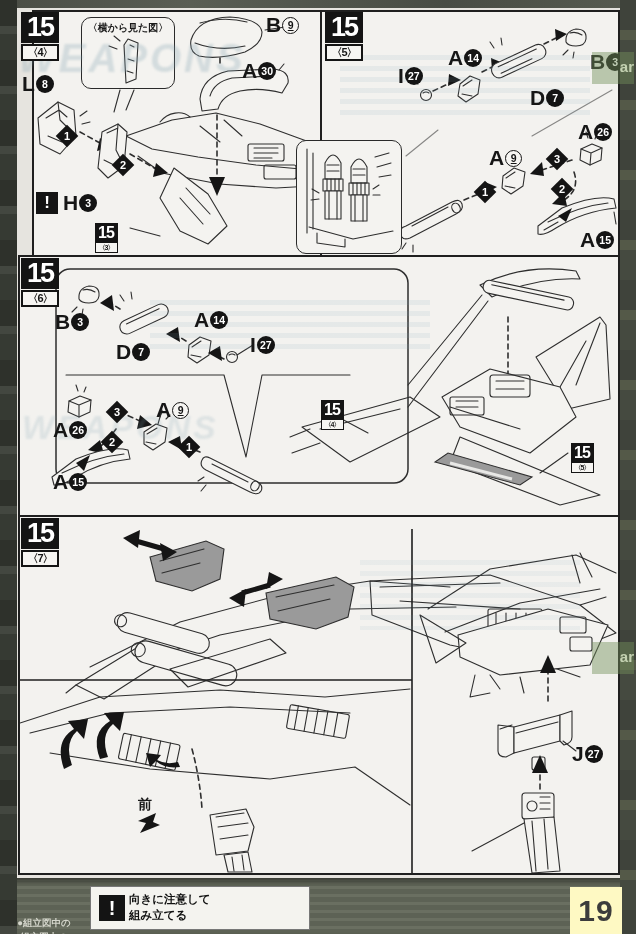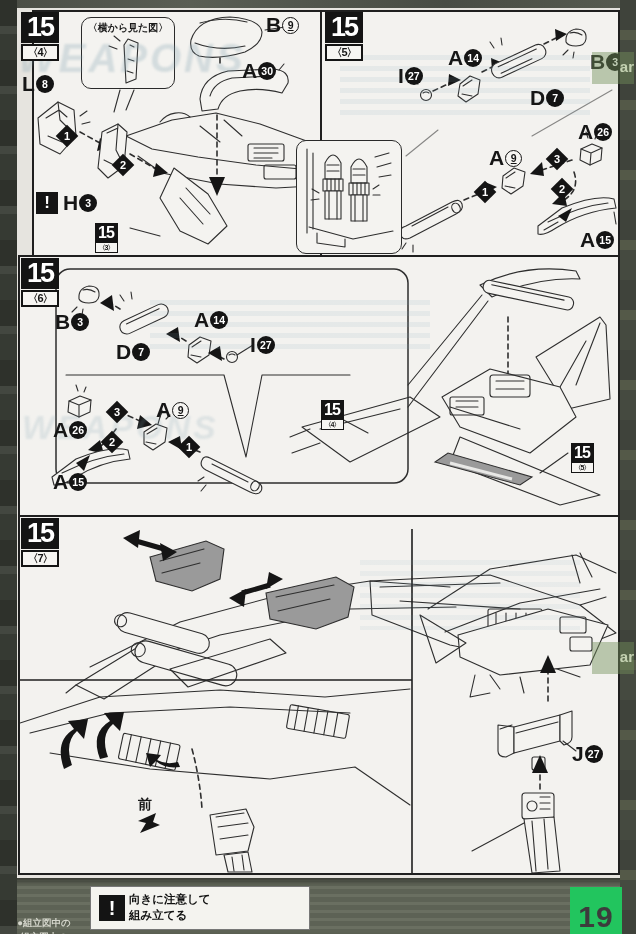--- a/index.html
+++ b/index.html
@@ -50,21 +50,21 @@
   .ghost{position:absolute;z-index:3;color:rgba(130,160,175,.28);font-weight:700;font-style:italic;
          filter:blur(1px);letter-spacing:3px;pointer-events:none;}
   .gbar{position:absolute;z-index:3;opacity:.12;pointer-events:none;
         background:repeating-linear-gradient(180deg,#7fa3b5 0 5px,transparent 5px 11px);}
   .edge-ghost{position:absolute;z-index:9;width:42px;height:32px;background:rgba(115,145,90,.45);
         color:rgba(215,228,195,.85);font-size:15px;font-weight:700;text-align:right;line-height:30px;filter:blur(.4px);}
   
   .legend{position:absolute;z-index:9;color:#d5d6cc;font-size:9.5px;font-weight:700;line-height:1.5;text-align:center;width:84px;}
   .warnbox{position:absolute;z-index:9;background:#f4f3ef;border:1px solid #777;display:flex;align-items:center;padding:0 8px;box-sizing:border-box;}
   .warnbox .wtext{font-size:11.5px;font-weight:700;line-height:1.35;color:#111;}
-  .pagenum-box{position:absolute;z-index:9;background:#22c55e;display:flex;align-items:flex-end;justify-content:center;}
+  .pagenum-box{position:absolute;z-index:9;background:#fef9c3;display:flex;align-items:center;justify-content:center;}
   .pagenum-box span{font-size:30px;font-weight:700;color:#3c3c3c;letter-spacing:1px;}
 </style>
 </head>
 <body>
 
 <div id="scan">
 
   <div class="ghost" style="left:18px;top:36px;font-size:40px;">WEAPONS</div>
   <div class="ghost" style="left:22px;top:408px;font-size:34px;opacity:.7;">WEAPONS</div>
   <div class="gbar" style="left:340px;top:55px;width:250px;height:60px;"></div>

